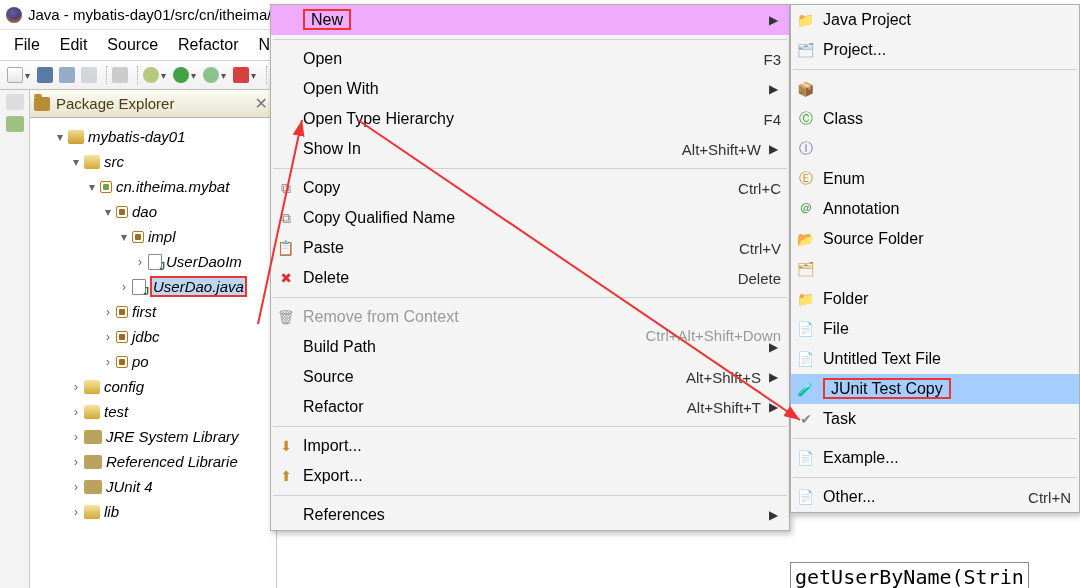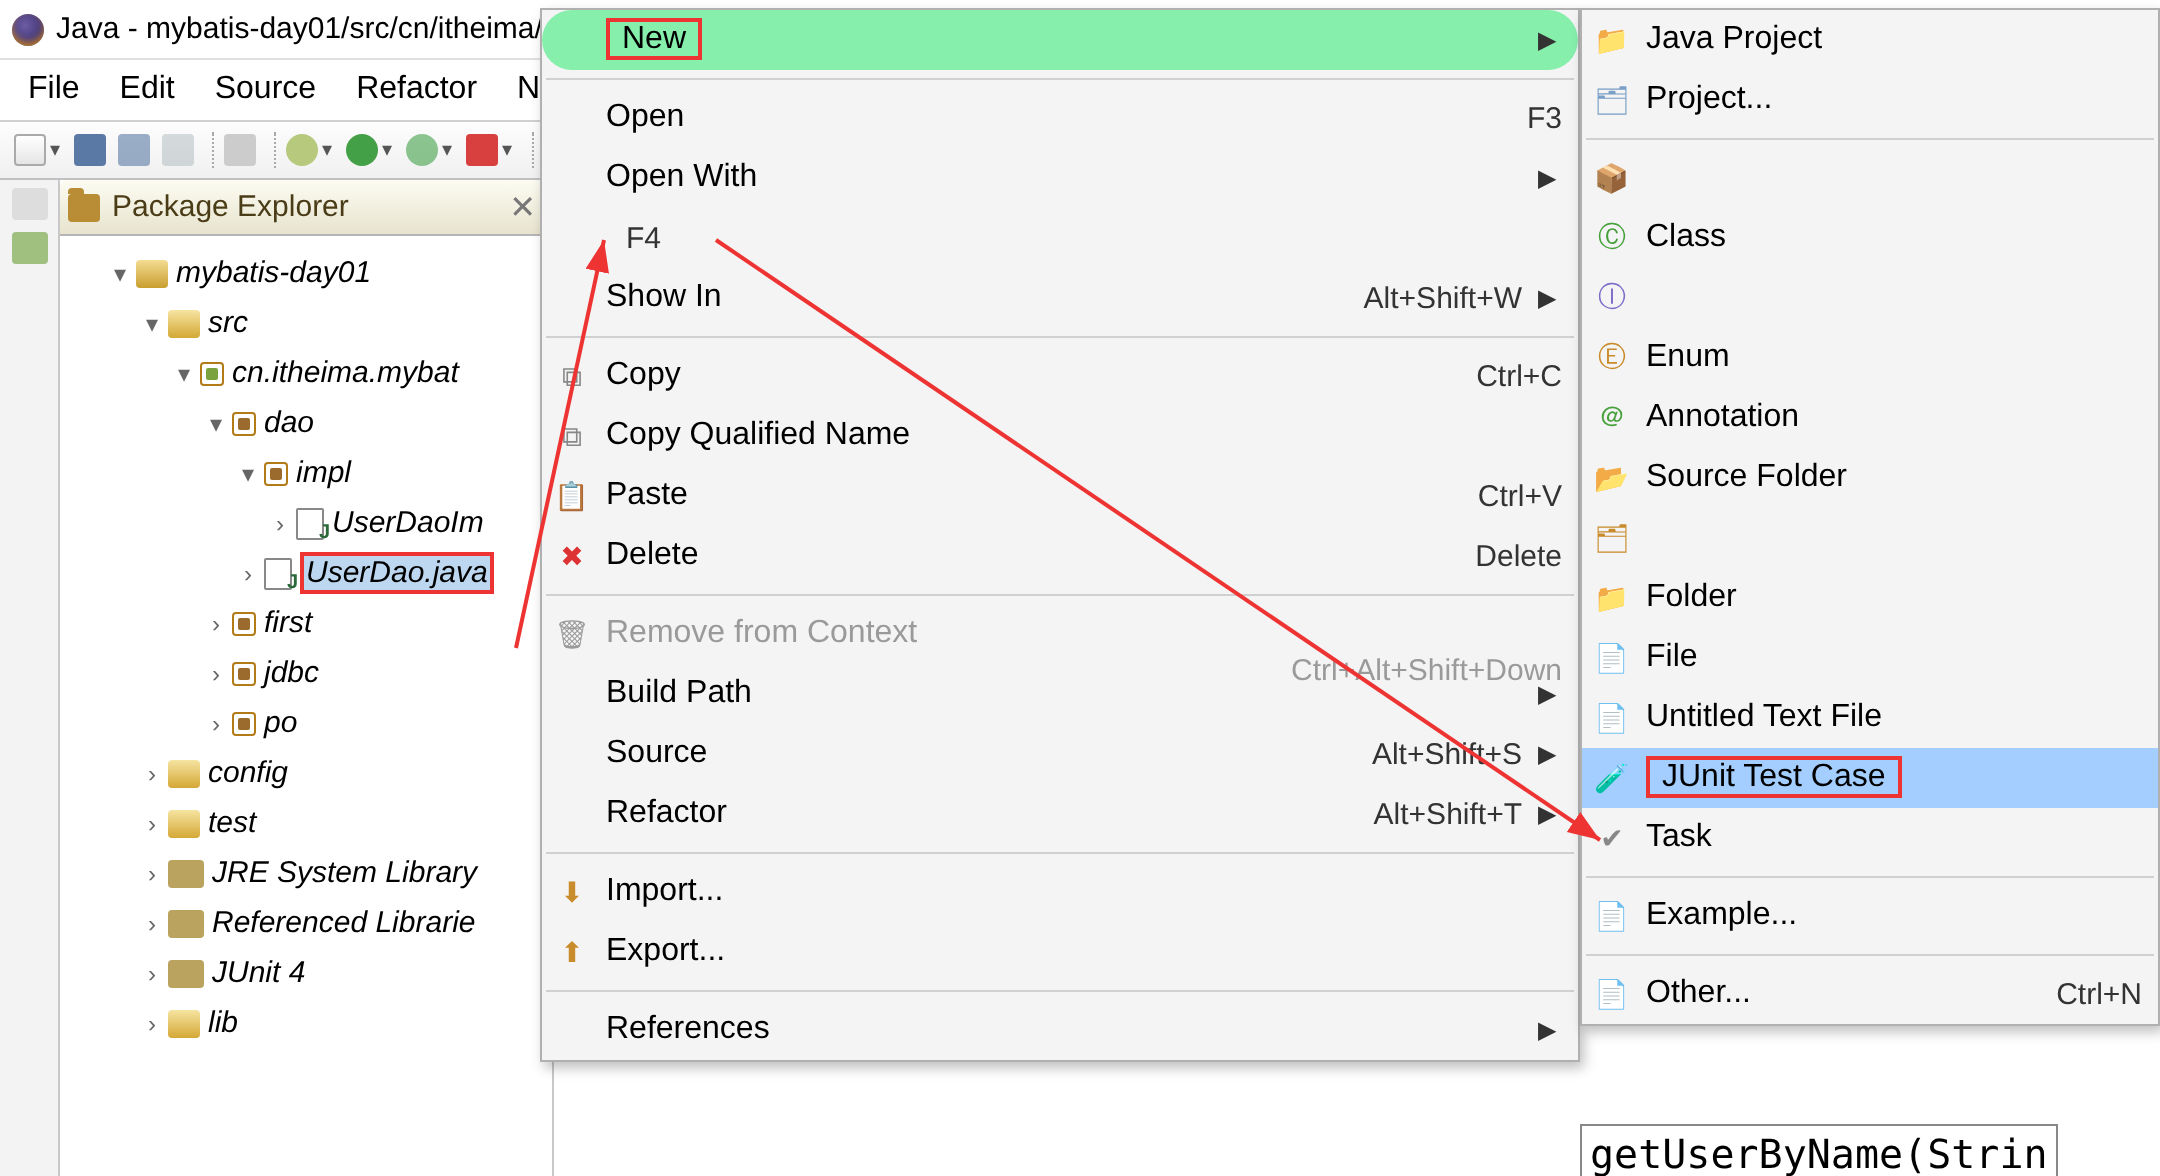--- a/index.html
+++ b/index.html
@@ -180,21 +180,21 @@
       left: 790px; top: 4px;
       width: 290px;
     }
     .cm-row {
       display: flex;
       align-items: center;
       height: 30px;
       padding: 0 8px 0 6px;
       position: relative;
     }
-    .cm-row.highlight { background: #86efac; border-radius: 15px; }
+    .cm-row.highlight { background: #f0abfc; }
     .cm-row.highlight-sel { background: #a3ceff; }
     .cm-row.disabled { color: #9a9a9a; }
     .cm-row .cm-icon {
       width: 18px; height: 16px; margin-right: 8px;
       display: inline-flex; align-items: center; justify-content: center;
       font-size: 14px;
     }
     .cm-row .cm-label { flex: 1; }
     .cm-row .cm-accel { color: #333; font-size: 15px; margin-left: 10px; }
     .cm-row.disabled .cm-accel { color: #9a9a9a; margin-top: 36px; }
@@ -401,20 +401,21 @@
     <span class="cm-label">Open</span>
     <span class="cm-accel">F3</span>
   </div>
   <div class="cm-row">
     <span class="cm-icon"></span>
     <span class="cm-label">Open With</span>
     <span class="cm-arrow">▶</span>
   </div>
   <div class="cm-row">
     <span class="cm-icon"></span>
+    <span class="cm-label">Open Type Hierarchy</span>
     <span class="cm-accel">F4</span>
   </div>
   <div class="cm-row">
     <span class="cm-icon"></span>
     <span class="cm-label">Show In</span>
     <span class="cm-accel">Alt+Shift+W</span>
     <span class="cm-arrow">▶</span>
   </div>
   <div class="cm-sep"></div>
   <div class="cm-row">
@@ -518,21 +519,21 @@
   <div class="cm-row">
       <span class="cm-icon" style="color:#888;">📄</span>
       <span class="cm-label">File</span>
     </div>
   <div class="cm-row">
       <span class="cm-icon" style="color:#888;">📄</span>
       <span class="cm-label">Untitled Text File</span>
     </div>
   <div class="cm-row highlight-sel">
       <span class="cm-icon" style="color:#47a03c;">🧪</span>
-      <span class="cm-label"><span class="cm-redbox">JUnit Test Case</span></span>
+      <span class="cm-label"><span class="cm-redbox">JUnit Test Copy</span></span>
     </div>
   <div class="cm-row">
       <span class="cm-icon" style="color:#888;">✔</span>
       <span class="cm-label">Task</span>
     </div>
   <div class="cm-sep"></div>
   <div class="cm-row">
       <span class="cm-icon" style="color:#888;">📄</span>
       <span class="cm-label">Example...</span>
     </div>

